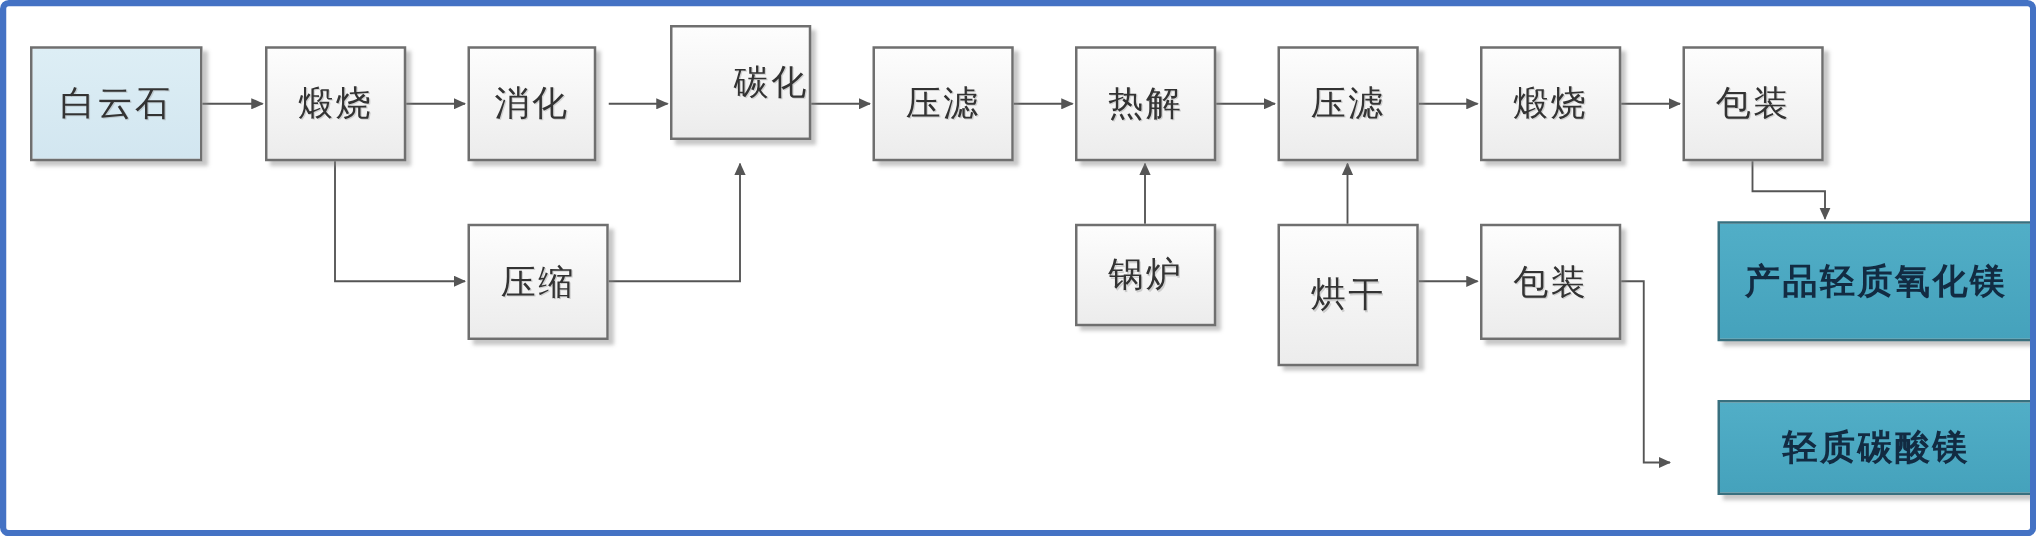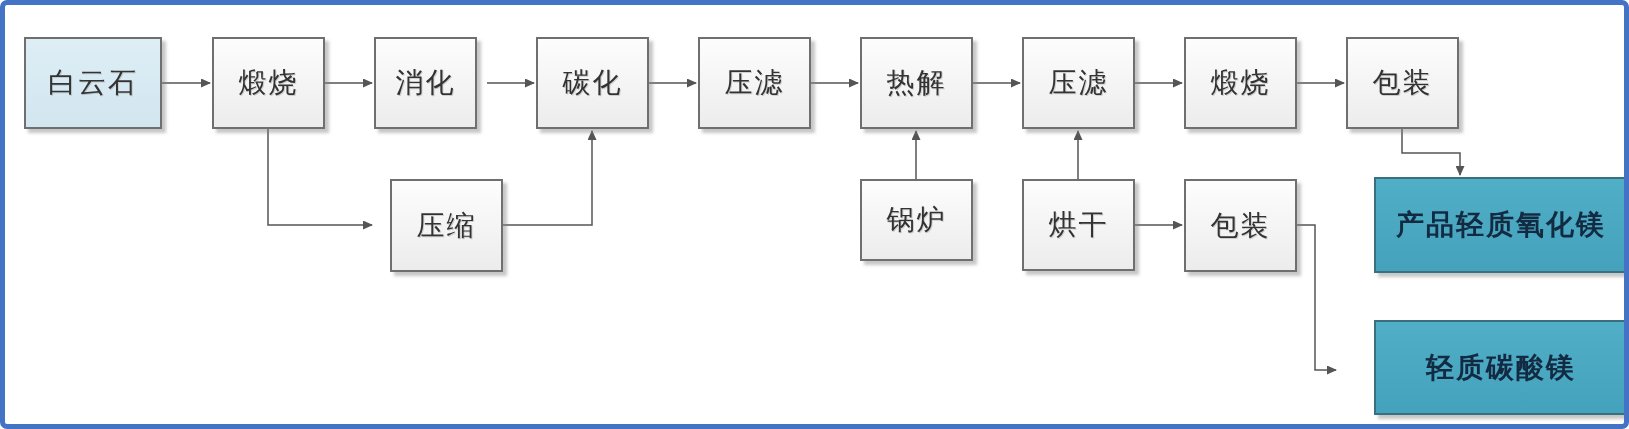--- a/index.html
+++ b/index.html
@@ -94,50 +94,50 @@
   <div>
       <div class="node source" style="left: 19px; top: 32px; width: 138px; height: 92px;">
         <span class="label">白云石</span>
       </div>
       <div class="node process" style="left: 207px; top: 32px; width: 113px; height: 92px;">
         <span class="label">煅烧</span>
       </div>
       <div class="node process" style="left: 369px; top: 32px; width: 103px; height: 92px;">
         <span class="label">消化</span>
       </div>
-      <div class="node process" style="left: 531px; top: 32px; width: 113px; height: 92px;">
+      <div class="node process" style="left: 531px; top: 15px; width: 113px; height: 92px; justify-content: flex-end;">
         <span class="label">碳化</span>
       </div>
       <div class="node process" style="left: 693px; top: 32px; width: 113px; height: 92px;">
         <span class="label">压滤</span>
       </div>
       <div class="node process" style="left: 855px; top: 32px; width: 113px; height: 92px;">
         <span class="label">热解</span>
       </div>
       <div class="node process" style="left: 1017px; top: 32px; width: 113px; height: 92px;">
         <span class="label">压滤</span>
       </div>
       <div class="node process" style="left: 1179px; top: 32px; width: 113px; height: 92px;">
         <span class="label">煅烧</span>
       </div>
       <div class="node process" style="left: 1341px; top: 32px; width: 113px; height: 92px;">
         <span class="label">包装</span>
       </div>
-      <div class="node process" style="left: 369px; top: 174px; width: 113px; height: 93px; margin-left: 16px;">
+      <div class="node process" style="left: 369px; top: 174px; width: 113px; height: 93px;">
         <span class="label">压缩</span>
       </div>
       <div class="node process" style="left: 855px; top: 174px; width: 113px; height: 82px;">
         <span class="label">锅炉</span>
       </div>
-      <div class="node process" style="left: 1017px; top: 174px; width: 113px; height: 92px;">
+      <div class="node process" style="left: 1017px; top: 174px; width: 113px; height: 114px;">
         <span class="label">烘干</span>
       </div>
       <div class="node process" style="left: 1179px; top: 174px; width: 113px; height: 93px;">
         <span class="label">包装</span>
       </div>
       <div class="node product" style="left: 1333px; top: 172px; width: 254px; height: 96px;">
         <span class="label">产品轻质氧化镁</span>
       </div>
-      <div class="node product" style="left: 1333px; top: 315px; width: 254px; height: 95px;">
+      <div class="node product" style="left: 1333px; top: 315px; width: 254px; height: 76px;">
         <span class="label">轻质碳酸镁</span>
       </div>
     </div>
 </div>
 
 </body></html>

